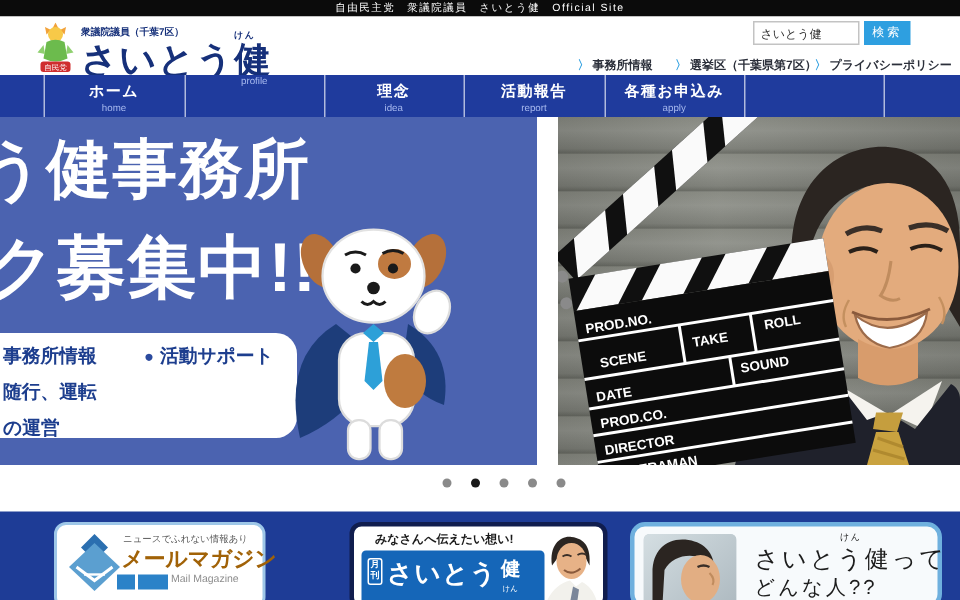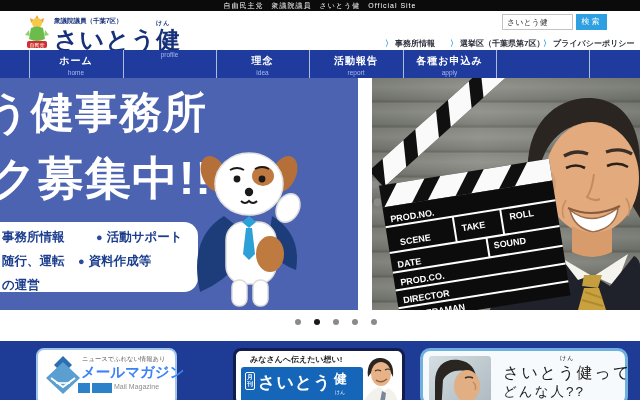--- a/index.html
+++ b/index.html
@@ -48,21 +48,21 @@
 
   
   .dot{position:absolute;top:319px;width:6px;height:6px;border-radius:50%;background:#8a8a8a;cursor:pointer;}
   .dot.active{background:#1a1a1a;}
 
   
   .band{position:absolute;left:0;top:341px;width:640px;height:59px;background:#1e3c96;}
   .card{position:absolute;top:348px;background:#fff;cursor:pointer;}
   .card1{left:36px;width:141px;height:58px;border:2px solid #9ec7e8;border-radius:8px;}
   .c1-tag{position:absolute;left:44px;top:5px;font-size:6.3px;color:#5a5a5a;white-space:nowrap;}
-  .c1-title{position:absolute;left:43px;top:13px;font-size:14.5px;font-weight:900;color:#3b82f6;white-space:nowrap;}
+  .c1-title{position:absolute;left:43px;top:13px;font-size:14.5px;font-weight:900;color:#a16207;white-space:nowrap;}
   .c1-sub{position:absolute;left:76px;top:33px;font-size:7px;color:#8d8d8d;white-space:nowrap;}
   .c1-bar1{position:absolute;left:40px;top:33px;width:12px;height:10px;background:#2b82c8;}
   .c1-bar2{position:absolute;left:54px;top:33px;width:20px;height:10px;background:#2b82c8;}
   .card2{left:233px;width:172px;height:58px;border:3px solid #101d4e;border-radius:8px;}
   .c2-tag{position:absolute;left:14px;top:3px;font-size:8px;font-weight:bold;color:#1a1a1a;white-space:nowrap;}
   .c2-box{position:absolute;left:5px;top:16px;width:122px;height:36px;background:#1566b8;border-radius:3px;}
   .c2-prefix{position:absolute;left:4px;top:5px;width:10px;text-align:center;border:1px solid #fff;border-radius:2px;
     color:#fff;font-size:6px;line-height:7px;font-weight:bold;padding:1px 0;}
   .c2-name{position:absolute;left:17px;top:4px;font-size:17px;font-weight:900;color:#fff;letter-spacing:1px;white-space:nowrap;}
   .c2-kanji{position:absolute;left:93px;top:3px;font-size:13px;font-weight:900;color:#fff;}
@@ -149,21 +149,20 @@
   <div class="hero">
 
     <div class="slide1">
       <div class="h-title1">う健事務所</div>
       <div class="h-title2">ク募集中!!</div>
       <div class="duty-box">
         <span class="duty" style="left:26px;top:7px"><span>事務所情報</span></span>
         <span class="duty" style="left:26px;top:31px"><span>随行、運転</span></span>
         <span class="duty" style="left:26px;top:55px"><span>の運営</span></span>
         <span class="duty" style="left:120px;top:7px"><span class="b">●</span><span>活動サポート</span></span>
-        <span class="duty" style="left:102px;top:31px"><span class="b">●</span><span>資料作成等</span></span>
       </div>
       <svg class="dog" width="118" height="168" viewBox="0 0 118 168">
         <path d="M34,74 Q-2,96 10,150 Q34,140 52,118 L44,82 Z" fill="#1d3d7a"></path>
         <path d="M82,74 Q112,92 106,128 Q88,122 78,104 Z" fill="#1d3d7a"></path>
         <ellipse cx="98" cy="66" rx="11" ry="15" fill="#fff" stroke="#dcdcdc" stroke-width="1.5" transform="rotate(28 98 66)"></ellipse>
         <rect x="36" y="80" width="50" height="62" rx="18" fill="#fff" stroke="#dcdcdc" stroke-width="1.5"></rect>
         <ellipse cx="80" cy="112" rx="14" ry="18" fill="#bf7b3f"></ellipse>
         <rect x="42" y="138" width="15" height="26" rx="7" fill="#fff" stroke="#dcdcdc" stroke-width="1.5"></rect>
         <rect x="63" y="138" width="15" height="26" rx="7" fill="#fff" stroke="#dcdcdc" stroke-width="1.5"></rect>
         <ellipse cx="24" cy="32" rx="12" ry="19" fill="#b5703a" transform="rotate(-24 24 32)"></ellipse>

